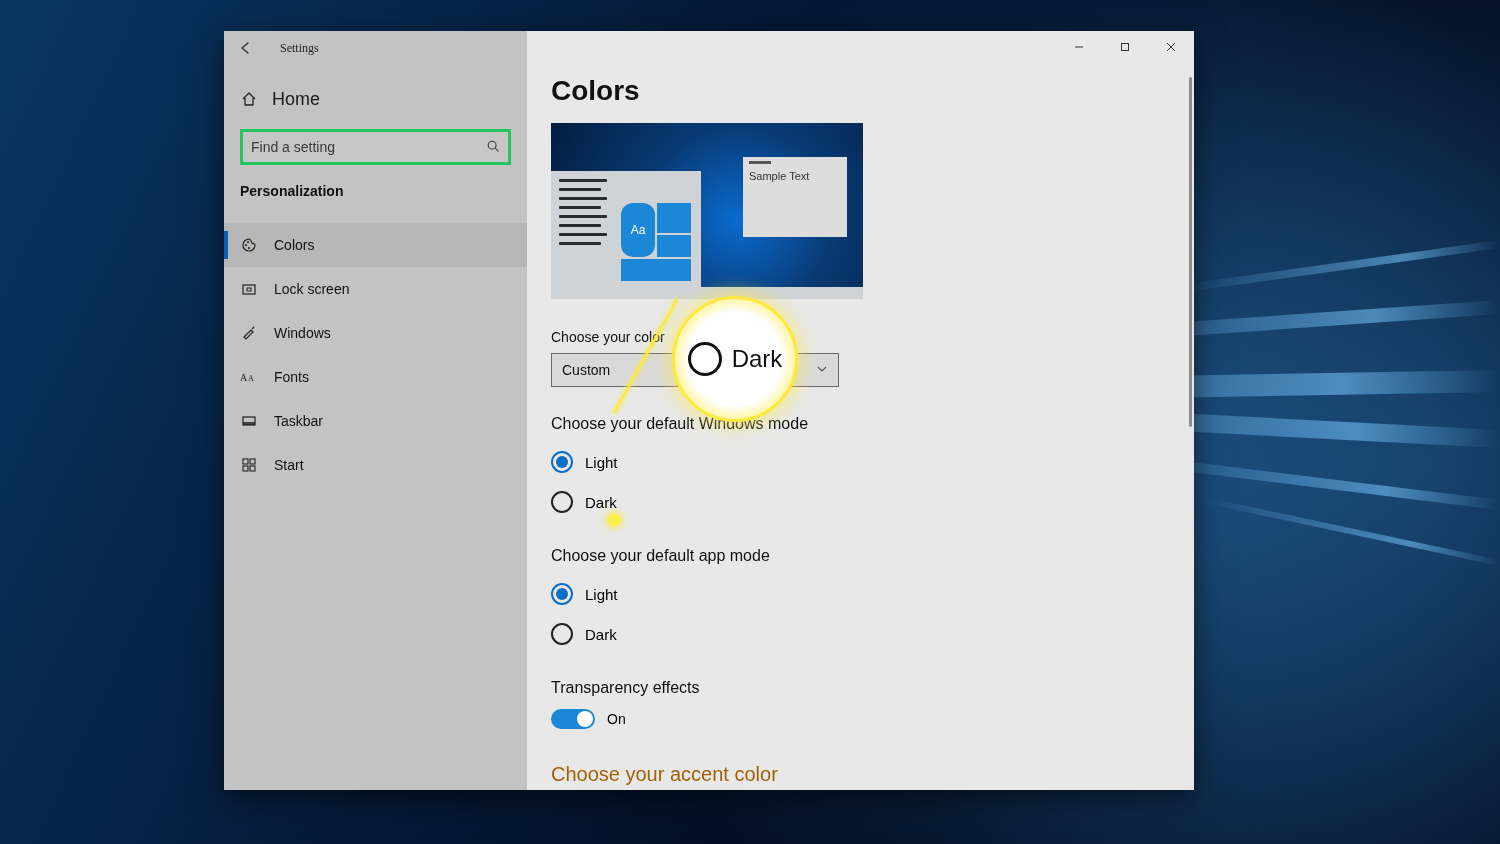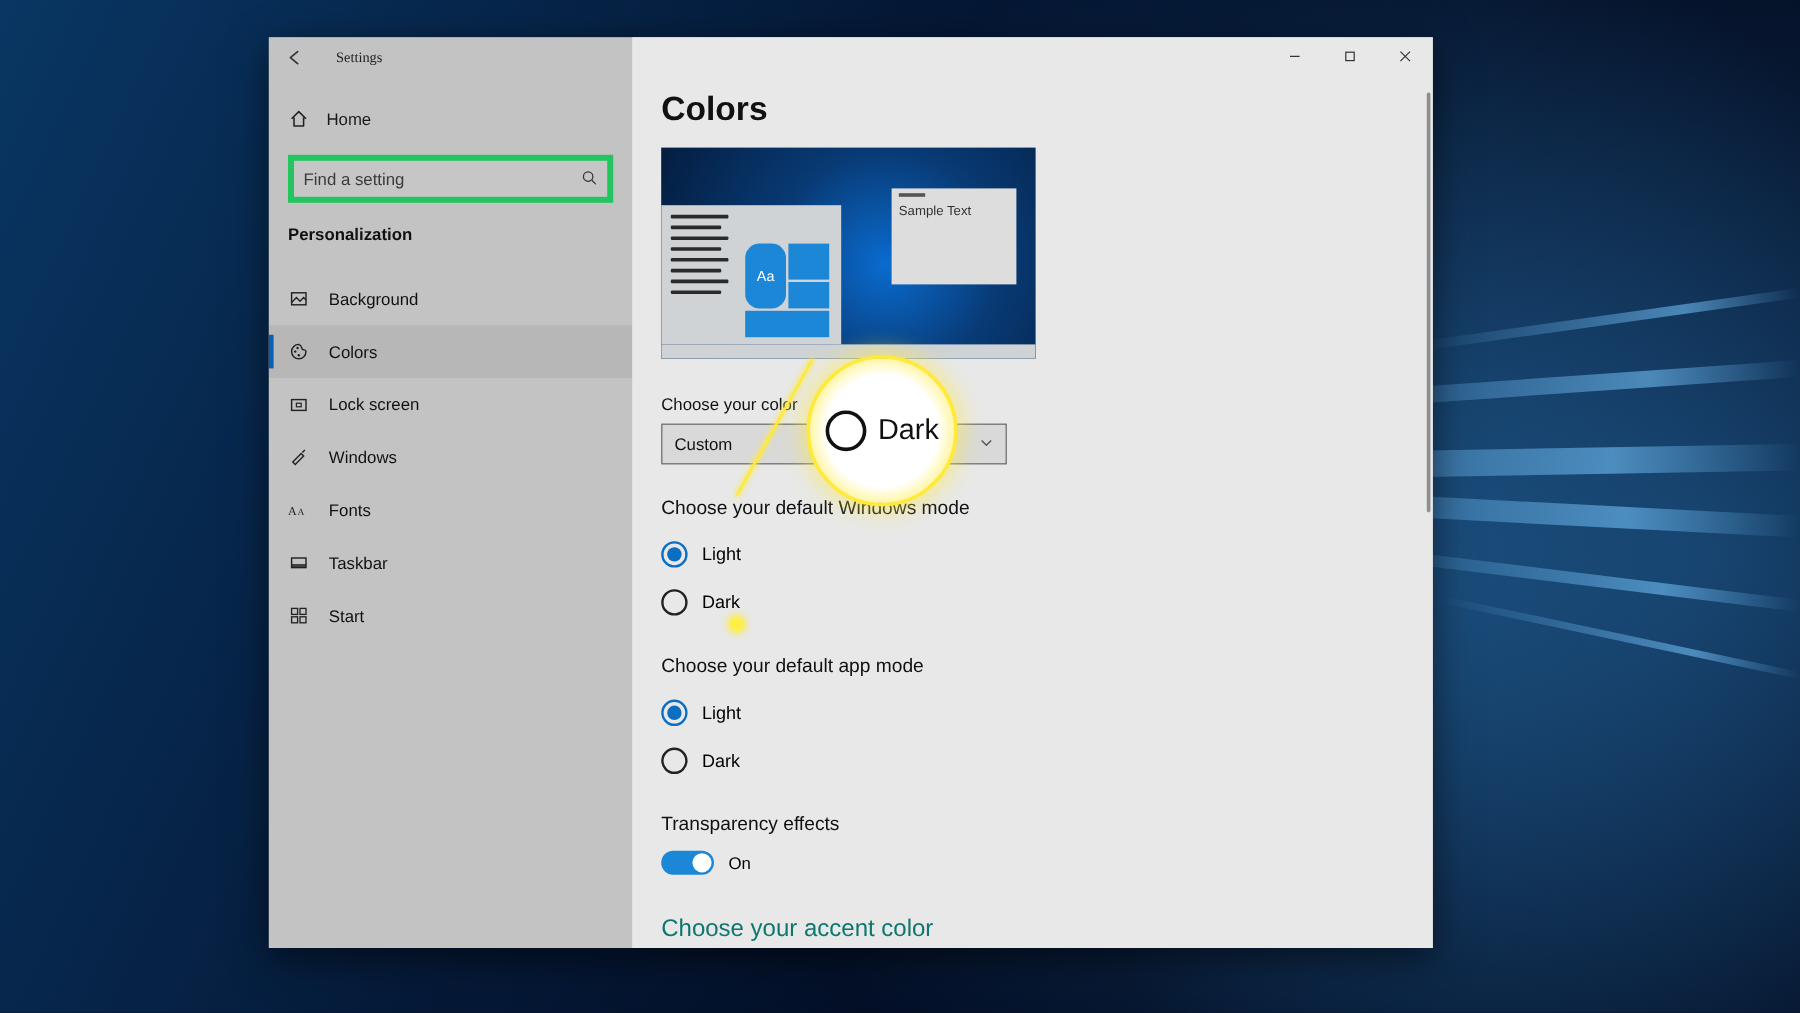--- a/index.html
+++ b/index.html
@@ -56,21 +56,21 @@
     position: relative;
     color: #1a1a1a;
     
     backdrop-filter: none;
   }
   .sidebar .row {
     display: flex;
     align-items: center;
     height: 44px;
     padding-left: 16px;
-    font-size: 14px;
+    font-size: 18px;
     gap: 14px;
   }
   .sidebar .row.clickable { cursor: default; }
   .titlebar-row {
     height: 34px;
     display:flex;
     align-items:center;
     padding-left:12px;
     gap: 24px;
     font-size: 12px;
@@ -78,21 +78,21 @@
     font-family:Liberation Serif, serif;
   }
   .back-arrow {
     width:20px;height:20px;display:flex;align-items:center;justify-content:center;font-size:16px;color:#333;
   }
   .home-row { margin-top: 12px; }
 
   .searchbox {
     margin: 8px 16px 8px 16px;
     height: 30px;
-    border: 5px solid #22c55e;
+    border: 3px solid #22c55e;
     background: rgba(255,255,255,0.05);
     display:flex;
     align-items:center;
     padding: 0 8px;
     color:#555;
     font-size:14px;
     justify-content: space-between;
   }
   .searchbox span.ph { color:#3a3a3a; }
 
@@ -179,21 +179,21 @@
   .preview .note {
     position:absolute; right:16px; top:34px; width:104px; height:80px; background:#dddddd;
     font-size:11px; color:#333; padding:4px 6px; box-sizing:border-box;
   }
   .preview .note .bar { width:22px;height:3px;background:#555;margin-bottom:6px; }
 
   
   .form-section { margin-top: 30px; color:#111; font-size:14px; }
   .form-label { font-size:14px; color:#111; margin-bottom:8px; }
   .group-heading { font-size:16px; color:#111; margin-top:28px; margin-bottom:12px; }
-  .accent-heading { font-size:20px; color:#0f766e; margin-top:34px; }
+  .accent-heading { font-size:20px; color:#a16207; margin-top:34px; }
 
   .dropdown {
     width:266px; height:32px;
     border:1px solid #6a6a6a;
     background:#d9d9d9;
     display:flex; align-items:center; justify-content:space-between;
     padding:0 10px; font-size:14px; color:#111;
     margin-top:4px;
   }
   .dropdown .chev { font-size:11px; color:#555; }
@@ -304,29 +304,20 @@
         <svg width="14" height="14" viewBox="0 0 16 16" fill="none">
           <circle cx="7" cy="7" r="4.5" stroke="#333" stroke-width="1.2"></circle>
           <path d="M11 11 L14 14" stroke="#333" stroke-width="1.2" stroke-linecap="round"></path>
         </svg>
       </span>
     </div>
 
     <div class="section-header">Personalization</div>
 
     <div class="nav-list">
-      <div class="nav-item">
-        <span class="nav-icon">
-          <svg width="16" height="16" viewBox="0 0 16 16" fill="none">
-              <rect x="2" y="3" width="12" height="10" stroke="#222" stroke-width="1.2"></rect>
-              <path d="M2 11 L6 7 L9 10 L12 7 L14 9" stroke="#222" stroke-width="1.2" fill="none"></path>
-            </svg>
-        </span>
-        <span>Background</span>
-      </div>
       <div class="nav-item active">
         <span class="nav-icon">
           <svg width="16" height="16" viewBox="0 0 16 16" fill="none">
               <path d="M8 2 A6 6 0 1 0 14 8 C14 6 12 7 11 6 C10 5 11 3 8 2 Z" stroke="#222" stroke-width="1.2" fill="none"></path>
               <circle cx="5" cy="8" r="1" fill="#222"></circle>
               <circle cx="7" cy="5" r="1" fill="#222"></circle>
               <circle cx="8" cy="11" r="1" fill="#222"></circle>
             </svg>
         </span>
         <span>Colors</span>

